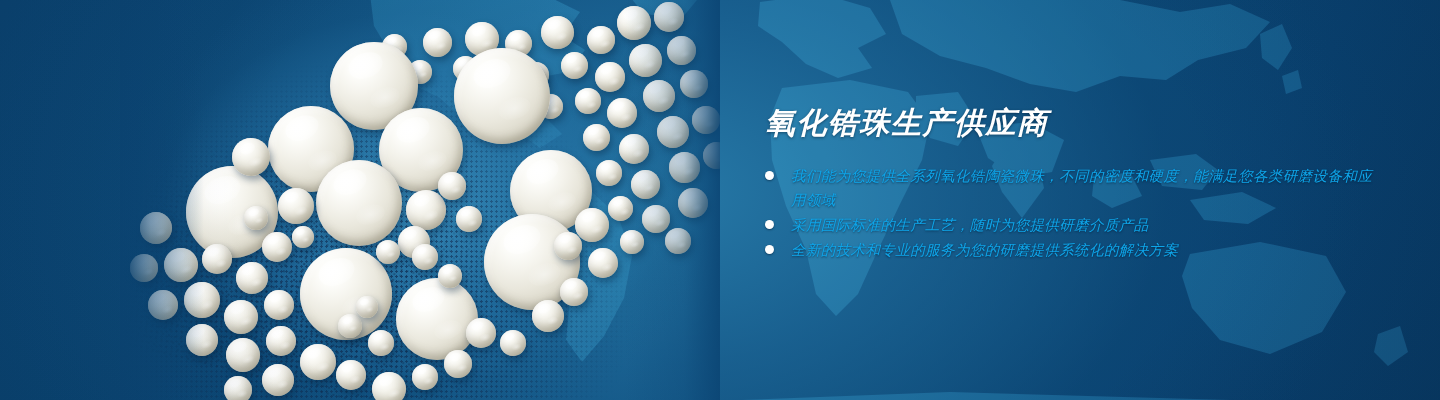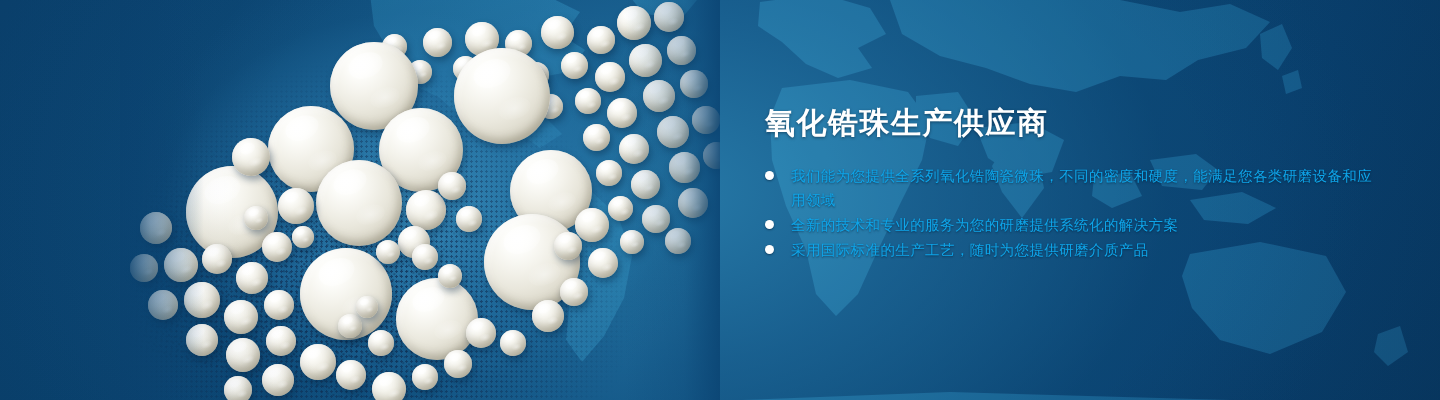--- a/index.html
+++ b/index.html
@@ -158,20 +158,21 @@
       linear-gradient(90deg, rgba(11,69,116,1) 0%, rgba(11,69,116,0.55) 5%, rgba(11,69,116,0) 14%),
       linear-gradient(270deg, rgba(11,69,116,0.9) 0%, rgba(11,69,116,0.3) 6%, rgba(11,69,116,0) 16%);
   }
 
   
   .text-col {
     position: absolute;
     left: 765px;
     top: 104px;
     width: 620px;
+    font-style: italic;
   }
   .headline {
     color: #ffffff;
     font-size: 30px;
     line-height: 38px;
     font-weight: bold;
     letter-spacing: 1.5px;
     margin: 0 0 22px 0;
     text-shadow: 0 1px 3px rgba(3,26,48,0.55);
   }
@@ -354,22 +355,22 @@
 
   <div class="text-col">
     <h1 class="headline">氧化锆珠生产供应商</h1>
     <ul class="bullets">
       <li class="bullet">
         <span class="dot"></span>
         <span>我们能为您提供全系列氧化锆陶瓷微珠，不同的密度和硬度，能满足您各类研磨设备和应用领域</span>
       </li>
       <li class="bullet">
         <span class="dot"></span>
-        <span>全新的技术和专业的服务为您的研磨提供系统化的解决方案</span>
+        <span>采用国际标准的生产工艺，随时为您提供研磨介质产品</span>
       </li>
       <li class="bullet">
         <span class="dot"></span>
-        <span>采用国际标准的生产工艺，随时为您提供研磨介质产品</span>
+        <span>全新的技术和专业的服务为您的研磨提供系统化的解决方案</span>
       </li>
     </ul>
   </div>
 
 </div>
 
 </body></html>

